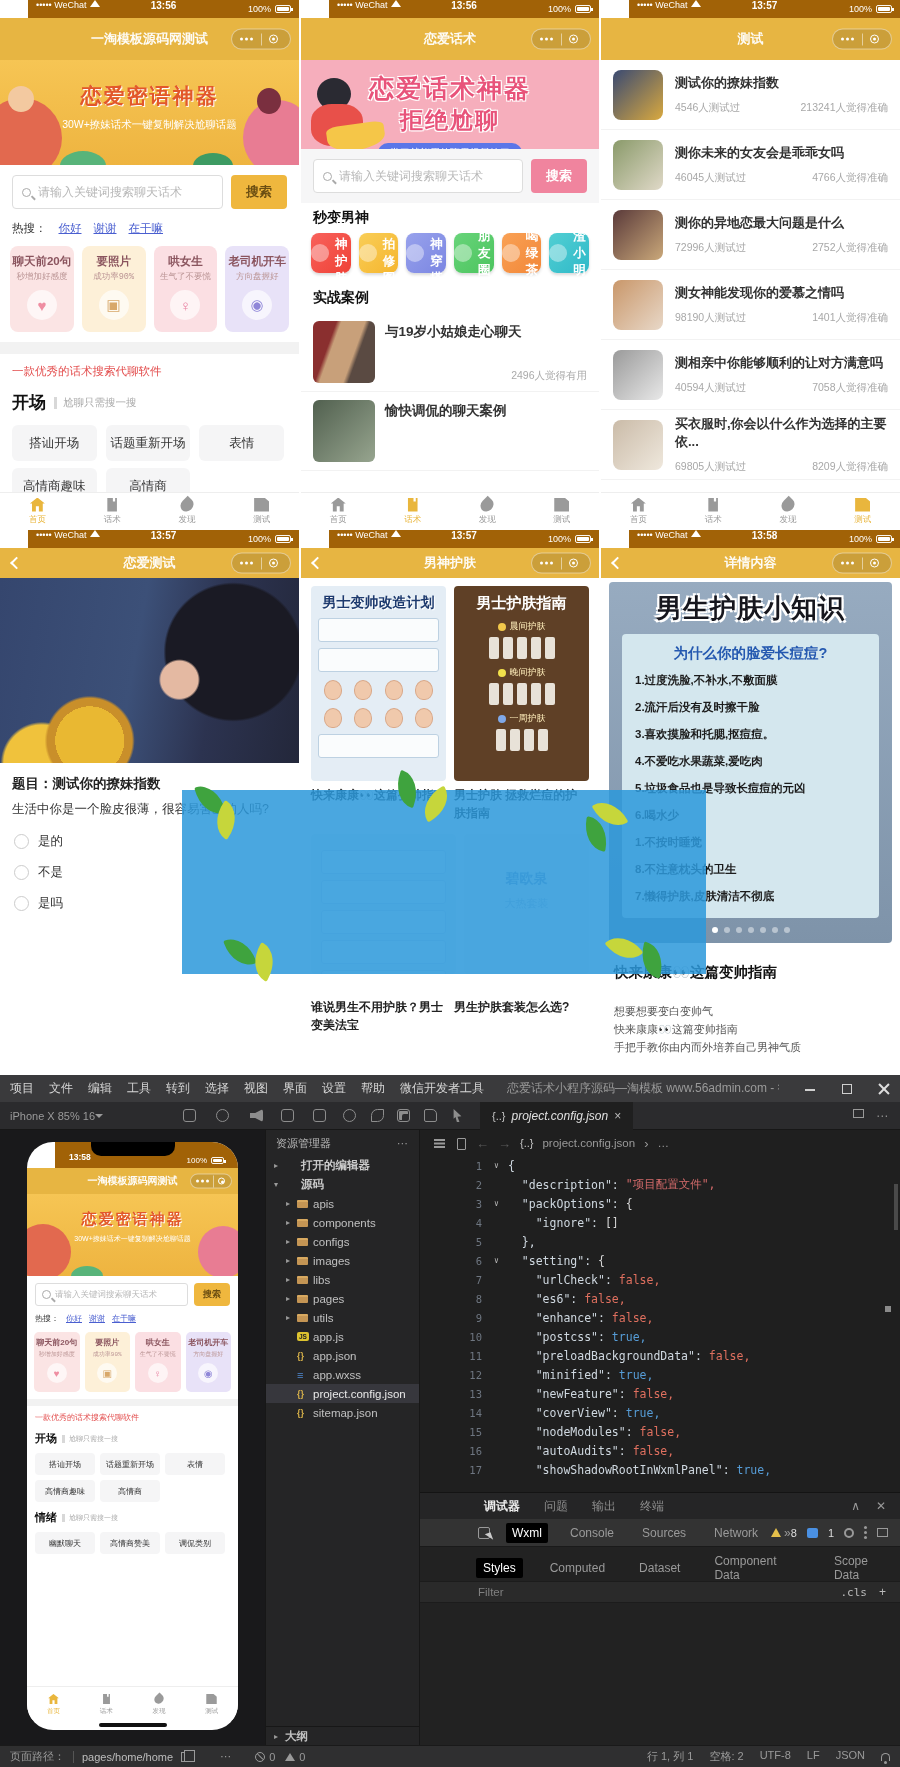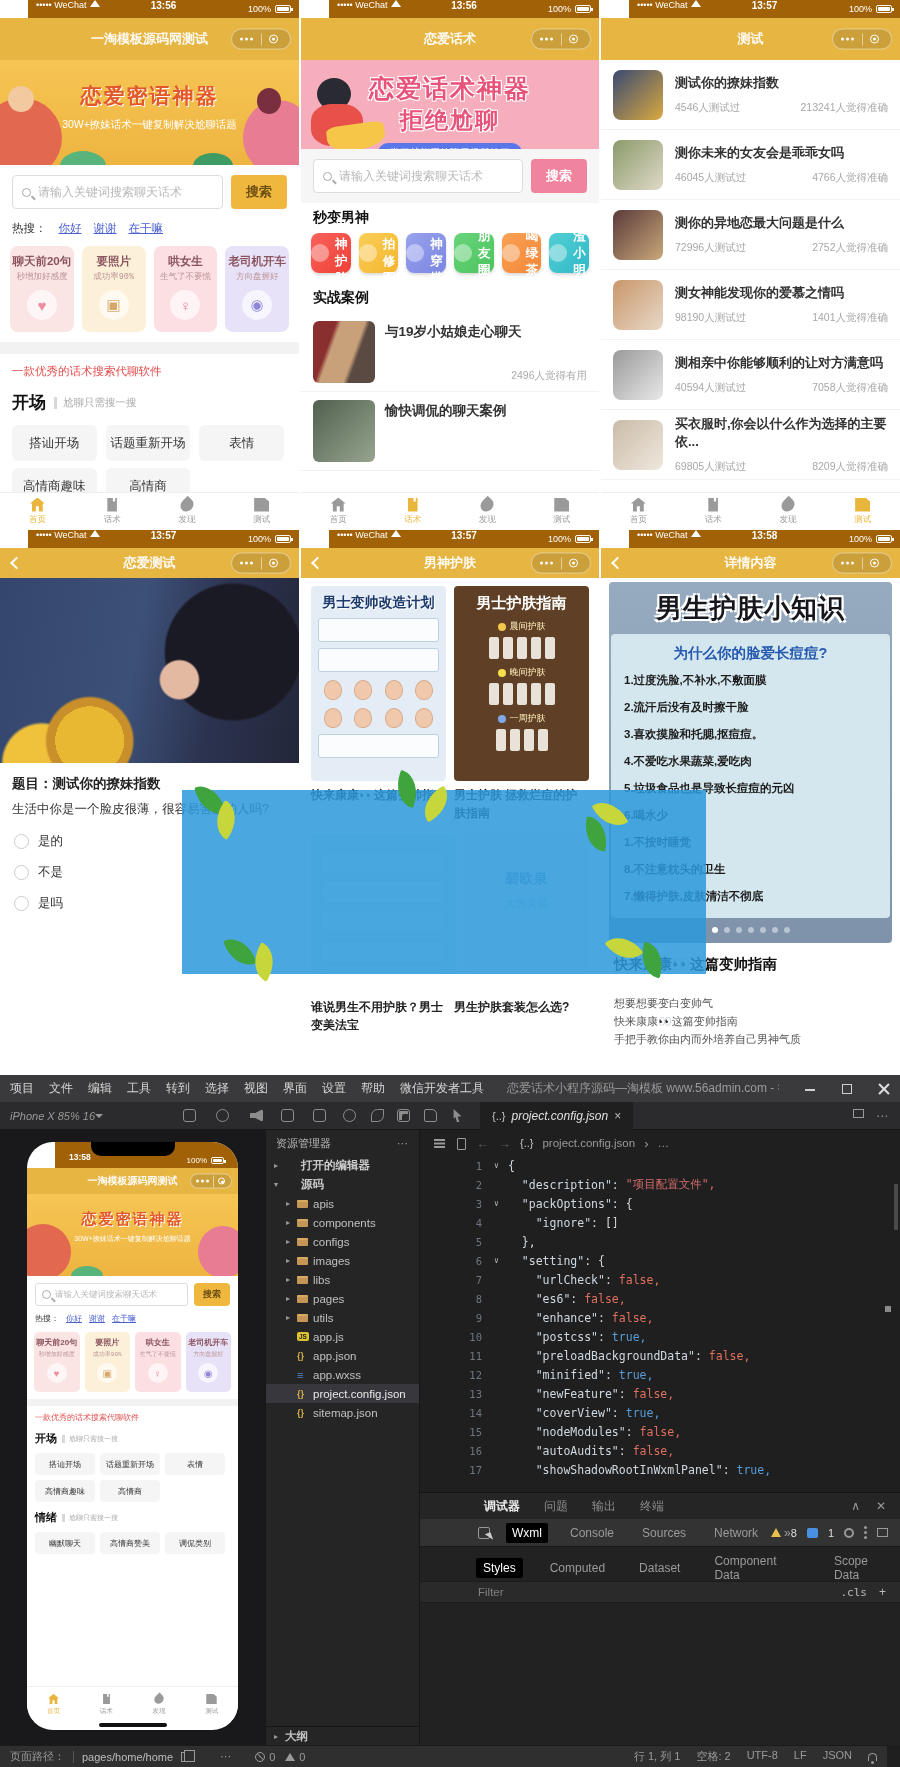--- a/index.html
+++ b/index.html
@@ -131,21 +131,21 @@
   .galcap { display:flex; gap:8px; margin:5px 10px 0; }
   .galcap > div { flex:1; font-size:12px; font-weight:bold; color:#222; line-height:18px; }
   .g-fade1 { height:140px; background:#edf2f8; padding:10px; opacity:.85; }
   .g-fade1 .inforow { background:rgba(255,255,255,.6); border-color:#d4e0ec; }
   .g-fade2 { height:140px; background:#f3f5f7; text-align:center; padding-top:36px; }
   .g-fade2 .t1 { font-size:14px; font-weight:bold; color:#8aa4cc; }
   .g-fade2 .t2 { font-size:11px; color:#b9c6da; margin-top:8px; }
   .galcap2 { margin-top:24px; }
 
   
-  .art { margin:4px 8px 0; border-radius:4px; background:linear-gradient(180deg,#97abc0,#7e93a9); padding:9px 2px 8px; }
+  .art { margin:4px 8px 8px; border-radius:4px; background:linear-gradient(180deg,#97abc0,#7e93a9); padding:9px 13px 8px; }
   .art h2 { text-align:center; font-size:26px; font-weight:900; color:#16161d; letter-spacing:1px;
     text-shadow:-2px -2px 0 #fff,2px -2px 0 #fff,-2px 2px 0 #fff,2px 2px 0 #fff; }
   .artcard { margin-top:8px; background:#d4e7ee; border-radius:4px; padding:10px 13px 8px; }
   .artcard h3 { text-align:center; color:#2559b0; font-size:14.5px; font-weight:900; margin-bottom:4px; }
   .artline { font-size:11.5px; color:#1c1c1c; line-height:27px; font-weight:bold; }
   .dotsrow { display:flex; justify-content:center; gap:6px; padding:9px 0 2px; }
   .pgdot { width:6px; height:6px; border-radius:50%; background:rgba(255,255,255,.45); }
   .pgdot.on { background:#fff; }
   .artfoot { padding:12px 13px 0; }
   .artfoot h4 { font-size:14.5px; font-weight:bold; color:#111; }
@@ -161,21 +161,21 @@
   .dt-menubar { height:27px; background:#3a3a3c; display:flex; align-items:center; gap:15px; padding:0 10px; }
   .dt-menu { font-size:12px; color:#d6d6d6; }
   .dt-title { font-size:12px; color:#9a9a9a; margin-left:8px; white-space:nowrap; overflow:hidden; flex:1; }
   .wc { width:12px; height:12px; position:relative; flex:none; margin-left:10px; }
   .wc-min::after { content:""; position:absolute; left:1px; top:6px; width:10px; height:2px; background:#cfcfcf; }
   .wc-max::after { content:""; position:absolute; inset:1px; border:1.5px solid #cfcfcf; }
   .wc-close::before,.wc-close::after { content:""; position:absolute; left:-1px; top:5px; width:14px; height:2px; background:#dedede; }
   .wc-close::before { transform:rotate(45deg); } .wc-close::after { transform:rotate(-45deg); }
 
   .dt-toolbar { height:28px; background:#2b2b2d; border-bottom:1px solid #171717; position:relative; display:flex; align-items:center; }
-  .dt-device { position:absolute; left:10px; display:flex; align-items:center; color:#9a9a9a; font-size:11px;font-style:italic; }
+  .dt-device { position:absolute; left:10px; display:flex; align-items:center; color:#9a9a9a; font-size:11px; }
   .caret { width:0; height:0; border-left:4px solid transparent; border-right:4px solid transparent; border-top:4px solid #9a9a9a; }
   .tbico { width:13px; height:13px; border:1.5px solid #8d8d8d; border-radius:3px; position:absolute; top:7px; }
   .tbico.rnd { border-radius:50%; }
   .dt-tab { position:absolute; left:480px; top:0; height:28px; background:#1f1f1f; display:flex; align-items:center; gap:6px; padding:0 12px; font-size:12px; color:#e0e0e0; font-style:italic; }
   .jsonic { color:#c8c8c8; font-style:normal; font-size:11px; }
   .tclose { color:#bbb; font-style:normal; }
   .dt-tbright { position:absolute; right:12px; display:flex; gap:12px; color:#8d8d8d; }
 
   .dt-body { position:absolute; left:0; top:55px; bottom:22px; right:0; display:flex; }
   .dt-sim { width:265px; background:#19191b; position:relative; flex:none; }
@@ -229,21 +229,21 @@
   .vdots { width:3px; height:3px; background:#999; border-radius:50%; box-shadow:0 5px 0 #999,0 -5px 0 #999; }
   .winic { width:11px; height:9px; border:1.5px solid #999; }
   .sty-tabs { height:26px; display:flex; align-items:center; gap:20px; padding-left:56px; margin-top:8px; }
   .sty-tab { color:#9a9a9a; font-size:12px; padding:3px 7px; }
   .sty-tab.on { background:#000; color:#fff; border-radius:2px; }
   .fltrow { height:22px; display:flex; align-items:center; padding:0 14px 0 58px; background:#2a2a2a; border-top:1px solid #1c1c1c; border-bottom:1px solid #1c1c1c; }
   .flt { color:#808080; font-size:11.5px; flex:1; }
   .clsbtn { color:#bbb; font-size:11px; font-family:"DejaVu Sans Mono",monospace; }
   .plus { color:#bbb; margin-left:12px; }
 
-  .dt-status { position:absolute; left:0; bottom:0; right:13px; height:22px; background:#2f2f30; border-top:1px solid #1a1a1a; display:flex; align-items:center; padding:0 10px; color:#9a9a9a; font-size:11px; gap:8px; }
+  .dt-status { position:absolute; left:0; bottom:0; right:0; height:22px; background:#2f2f30; border-top:1px solid #1a1a1a; display:flex; align-items:center; padding:0 10px; color:#9a9a9a; font-size:11px; gap:8px; }
   .st-sep { width:1px; height:12px; background:#555; }
   .copyic { width:9px; height:10px; border:1.2px solid #9a9a9a; position:relative; }
   .copyic::after { content:""; position:absolute; left:2px; top:-3px; width:9px; height:10px; border:1.2px solid #9a9a9a; background:#2f2f30; }
   .errico { width:10px; height:10px; border:1.4px solid #9a9a9a; border-radius:50%; position:relative; }
   .errico::after { content:""; position:absolute; left:0px; top:3.5px; width:8px; height:1.4px; background:#9a9a9a; transform:rotate(45deg); }
   .warnico { width:0; height:0; border-left:5px solid transparent; border-right:5px solid transparent; border-bottom:8px solid #9a9a9a; }
   .st-right { margin-left:auto; display:flex; align-items:center; gap:16px; }
   .bell { width:9px; height:8px; border:1.5px solid #9a9a9a; border-bottom:none; border-radius:5px 5px 0 0; position:relative; }
   .bell::after { content:""; position:absolute; left:2px; bottom:-3.5px; width:3px; height:3px; border-radius:50%; background:#9a9a9a; }
 

